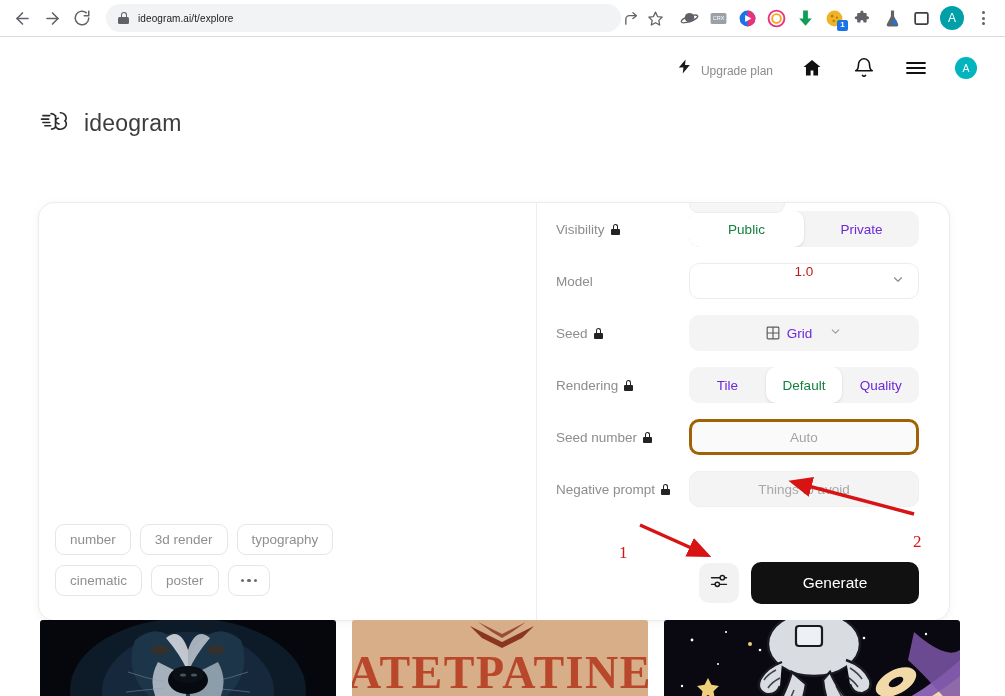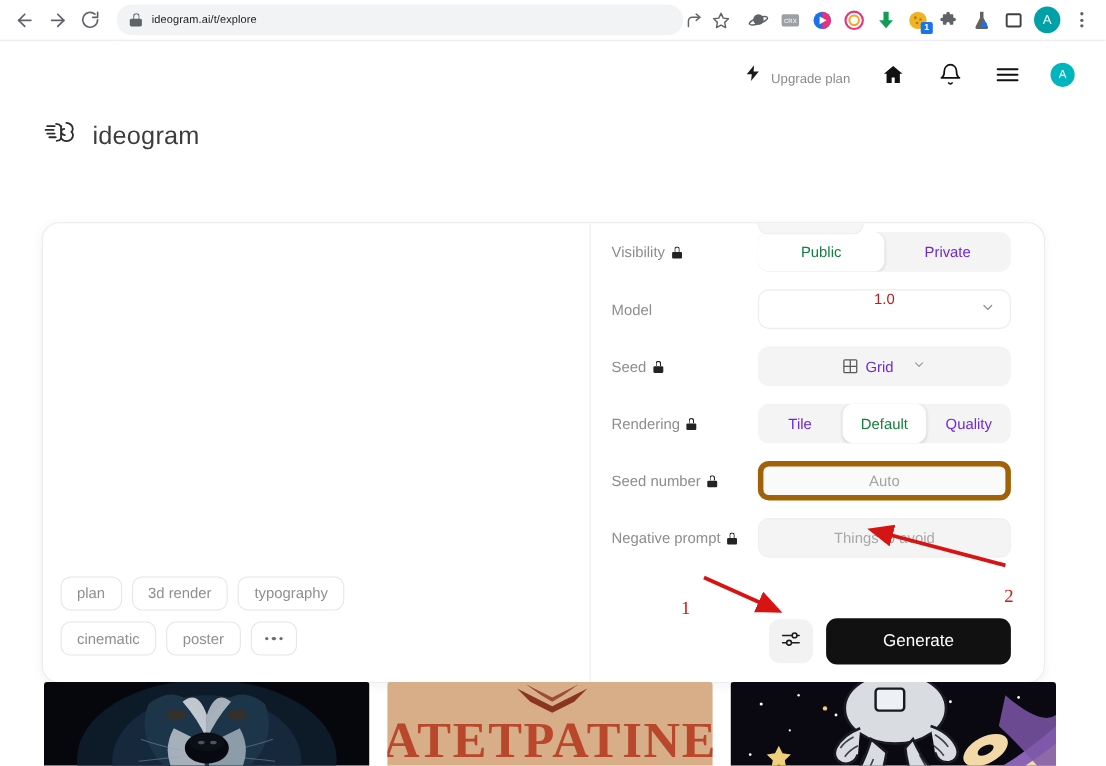--- a/index.html
+++ b/index.html
@@ -159,21 +159,21 @@
     border: 1px solid #ededed; border-radius: 10px;
     background: #fff;
     display: flex; align-items: flex-start; justify-content: center;
     position: relative;
     font-size: 13.5px; color: #b91c1c;
   }
   .select-box .chev { position: absolute; right: 13px; top: 50%; transform: translateY(-50%); }
 
   .field-outline {
     width: 230px; height: 36px;
-    border: 5px solid #a16207; border-radius: 10px;
+    border: 3px solid #a16207; border-radius: 10px;
     background: #fafafa;
     display: flex; align-items: center; justify-content: center;
     font-size: 13.5px; color: #a3a3a3;
   }
   .field-filled {
     width: 230px; height: 36px;
     border: 1px solid #f0f0f0; border-radius: 10px;
     background: #f4f4f4;
     display: flex; align-items: center; justify-content: center;
     font-size: 13.5px; color: #a8a8a8;
@@ -371,21 +371,21 @@
       </svg>
     </span>
     <span class="brand-name">ideogram</span>
   </div>
 
   <div class="card">
 
     <div class="card-left">
       <div class="chips">
         <div class="chip-row">
-          <div class="chip">plan</div>
+          <div class="chip">number</div>
           <div class="chip">3d render</div>
           <div class="chip">typography</div>
         </div>
         <div class="chip-row">
           <div class="chip">cinematic</div>
           <div class="chip">poster</div>
           <div class="chip dots">
               <i></i>
               <i></i>
               <i></i>

